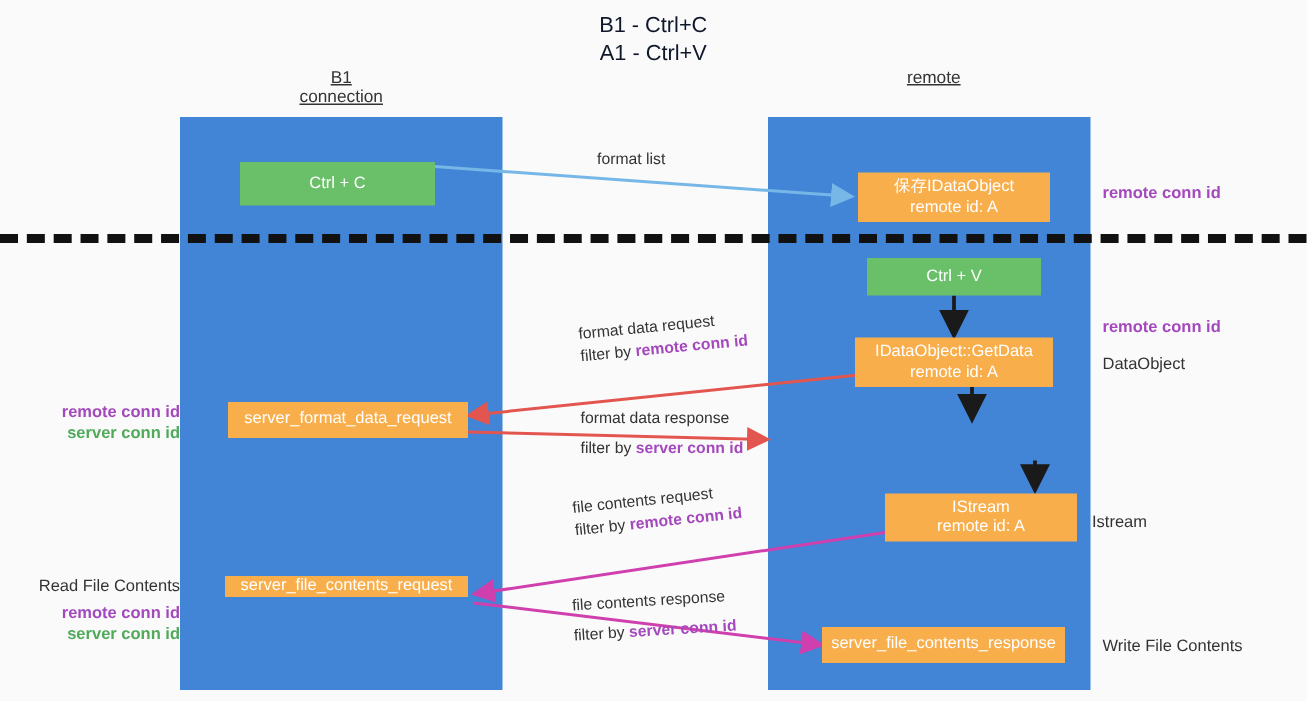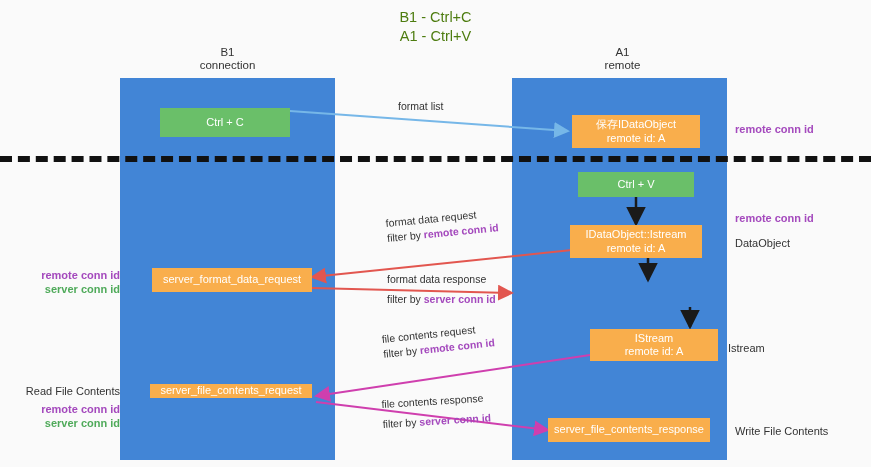--- a/index.html
+++ b/index.html
@@ -9,24 +9,24 @@
     font-family:"Liberation Sans","DejaVu Sans",sans-serif;
     color:#222;
   }
   #stage{position:absolute;inset:0;}
   .lane{position:absolute;background:#4285d6;}
   .lane-b1{left:120px;top:78px;width:215px;height:382px;}
   .lane-a1{left:512px;top:78px;width:215px;height:382px;}
 
   .title{
     position:absolute;left:0;top:8px;width:871px;text-align:center;
-    font-size:14.5px;line-height:19px;color:#4d7c0f;
+    font-size:14.5px;line-height:19px;color:#0f172a;
   }
   .colhead{
-    position:absolute;text-align:center;font-size:11.5px;line-height:13px;color:#333;
+    position:absolute;text-align:center;font-size:11.5px;line-height:13px;color:#333;text-decoration:underline;
   }
   .colhead.b1{left:150px;top:46px;width:155px;}
   .colhead.a1{left:545px;top:46px;width:155px;}
 
   .box{
     position:absolute;box-sizing:border-box;
     display:flex;flex-direction:column;align-items:center;justify-content:center;
     color:#fff;font-size:11px;line-height:13.5px;text-align:center;
   }
   .box.green{background:#6abf69;}
@@ -60,21 +60,20 @@
   <div class="title">
     <div>B1 - Ctrl+C</div>
     <div>A1 - Ctrl+V</div>
   </div>
 
   <div class="colhead b1">
     <div>B1</div>
     <div>connection</div>
   </div>
   <div class="colhead a1">
-    <div>A1</div>
     <div>remote</div>
   </div>
 
   <div class="lane lane-b1"></div>
   <div class="lane lane-a1"></div>
 
   <svg class="overlay" viewBox="0 0 871 467">
     <defs>
       <marker id="ar-blue" markerWidth="8" markerHeight="8" refX="7" refY="4" orient="auto">
         <path d="M0,0 L8,4 L0,8 z" fill="#76b7e8"></path>
@@ -116,21 +115,21 @@
   <div class="box orange" style="left:572px;top:115px;width:128px;height:33px;">
     <div>保存IDataObject</div>
     <div>remote id: A</div>
   </div>
 
   <div class="box green" style="left:578px;top:172px;width:116px;height:25px;">
     <div>Ctrl + V</div>
   </div>
 
   <div class="box orange" style="left:570px;top:225px;width:132px;height:33px;">
-    <div>IDataObject::Istream</div>
+    <div>IDataObject::GetData</div>
     <div>remote id: A</div>
   </div>
 
   <div class="box orange" style="left:152px;top:268px;width:160px;height:24px;">
     <div>server_format_data_request</div>
   </div>
 
 
   <div class="box orange" style="left:590px;top:329px;width:128px;height:32px;">
     <div>IStream</div>

